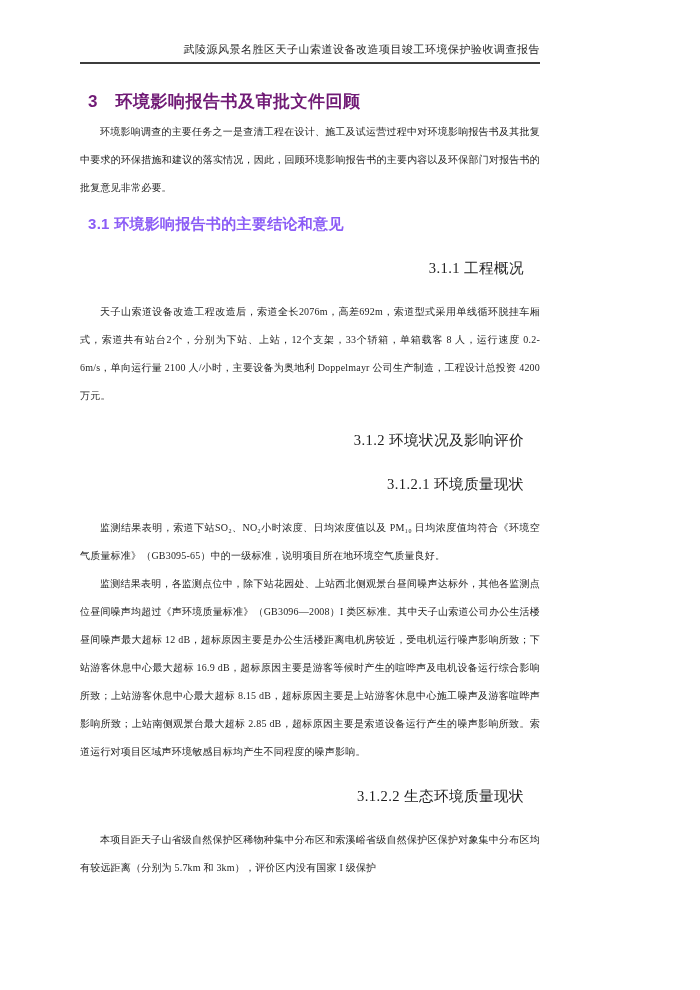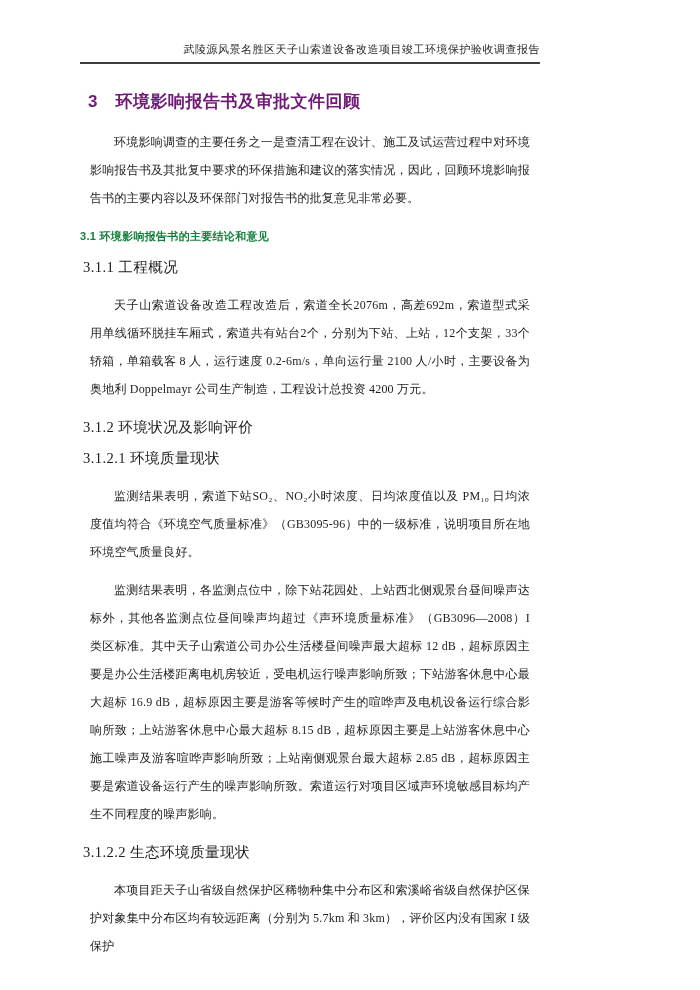--- a/index.html
+++ b/index.html
@@ -38,37 +38,38 @@
     font-weight: bold;
     font-size: 17px;
     line-height: 32px;
     margin: 0 0 0 8px;
     color: #701a75;
     letter-spacing: 0.5px;
   }
   .h2 {
     font-family: "Liberation Sans", "DejaVu Sans", sans-serif;
     font-weight: bold;
-    font-size: 11px;
+    font-size: 15px;
     line-height: 28px;
-    margin: 0;
-    color: #15803d;
+    margin: 8px;
+    color: #8b5cf6;
     letter-spacing: 0.3px;
   }
   .h3 {
     font-weight: normal;
     font-size: 14.6px;
     line-height: 28px;
-    margin: 3px;
+    margin: 16px;
     letter-spacing: 0.4px;
+    text-align: right;
   }
   .para {
-    font-size: 12px;
+    font-size: 10px;
     line-height: 28px;
-    margin: 10px;
+    margin: 0;
     text-align: justify;
     text-justify: inter-ideograph;
     text-indent: 2em;
     letter-spacing: 0.2px;
   }
 </style>
 </head>
 <body>
 
 <div class="page">
@@ -86,21 +87,21 @@
     <div class="h2">3.1 环境影响报告书的主要结论和意见</div>
 
     <div class="h3">3.1.1 工程概况</div>
 
     <p class="para">天子山索道设备改造工程改造后，索道全长2076m，高差692m，索道型式采用单线循环脱挂车厢式，索道共有站台2个，分别为下站、上站，12个支架，33个轿箱，单箱载客 8 人，运行速度 0.2-6m/s，单向运行量 2100 人/小时，主要设备为奥地利 Doppelmayr 公司生产制造，工程设计总投资 4200 万元。</p>
 
     <div class="h3">3.1.2 环境状况及影响评价</div>
 
     <div class="h3">3.1.2.1 环境质量现状</div>
 
-    <p class="para">监测结果表明，索道下站SO₂、NO₂小时浓度、日均浓度值以及 PM₁₀ 日均浓度值均符合《环境空气质量标准》（GB3095-96）中的一级标准，说明项目所在地环境空气质量良好。</p>
+    <p class="para">监测结果表明，索道下站SO₂、NO₂小时浓度、日均浓度值以及 PM₁₀ 日均浓度值均符合《环境空气质量标准》（GB3095-65）中的一级标准，说明项目所在地环境空气质量良好。</p>
 
 
     <p class="para">监测结果表明，各监测点位中，除下站花园处、上站西北侧观景台昼间噪声达标外，其他各监测点位昼间噪声均超过《声环境质量标准》（GB3096—2008）I 类区标准。其中天子山索道公司办公生活楼昼间噪声最大超标 12 dB，超标原因主要是办公生活楼距离电机房较近，受电机运行噪声影响所致；下站游客休息中心最大超标 16.9 dB，超标原因主要是游客等候时产生的喧哗声及电机设备运行综合影响所致；上站游客休息中心最大超标 8.15 dB，超标原因主要是上站游客休息中心施工噪声及游客喧哗声影响所致；上站南侧观景台最大超标 2.85 dB，超标原因主要是索道设备运行产生的噪声影响所致。索道运行对项目区域声环境敏感目标均产生不同程度的噪声影响。</p>
 
     <div class="h3">3.1.2.2 生态环境质量现状</div>
 
     <p class="para">本项目距天子山省级自然保护区稀物种集中分布区和索溪峪省级自然保护区保护对象集中分布区均有较远距离（分别为 5.7km 和 3km），评价区内没有国家 I 级保护</p>
 
   </main>
 

